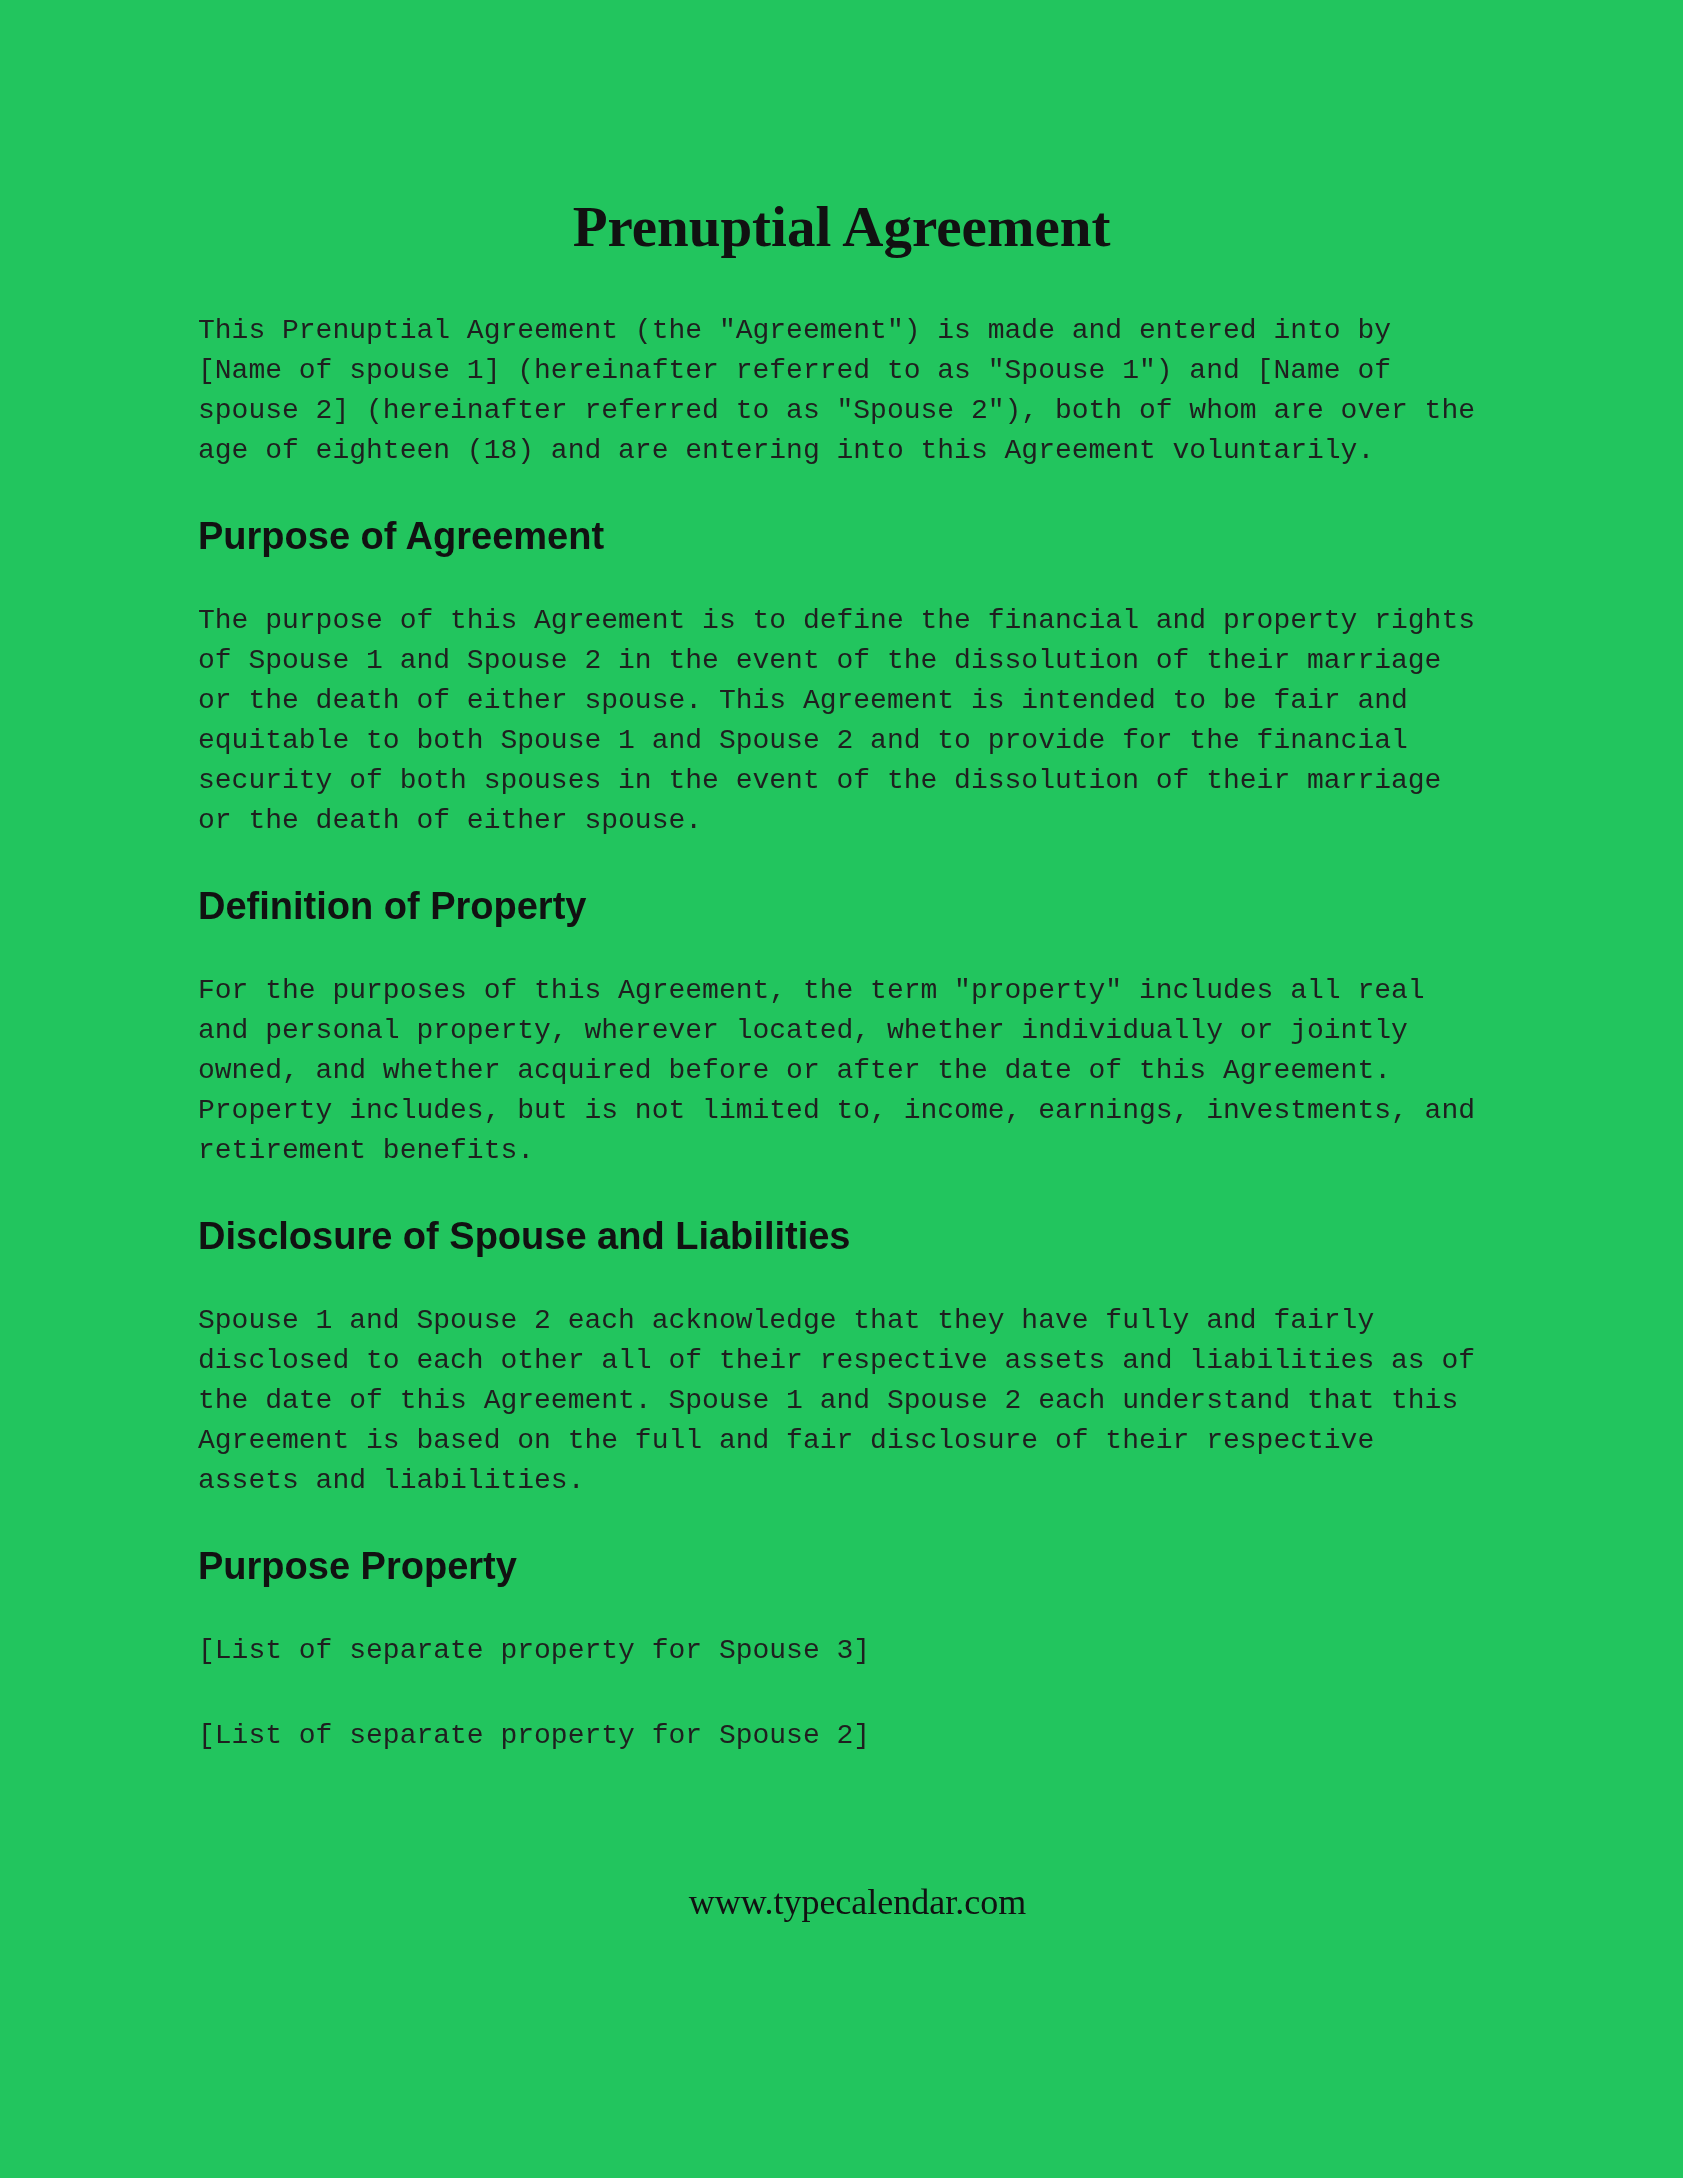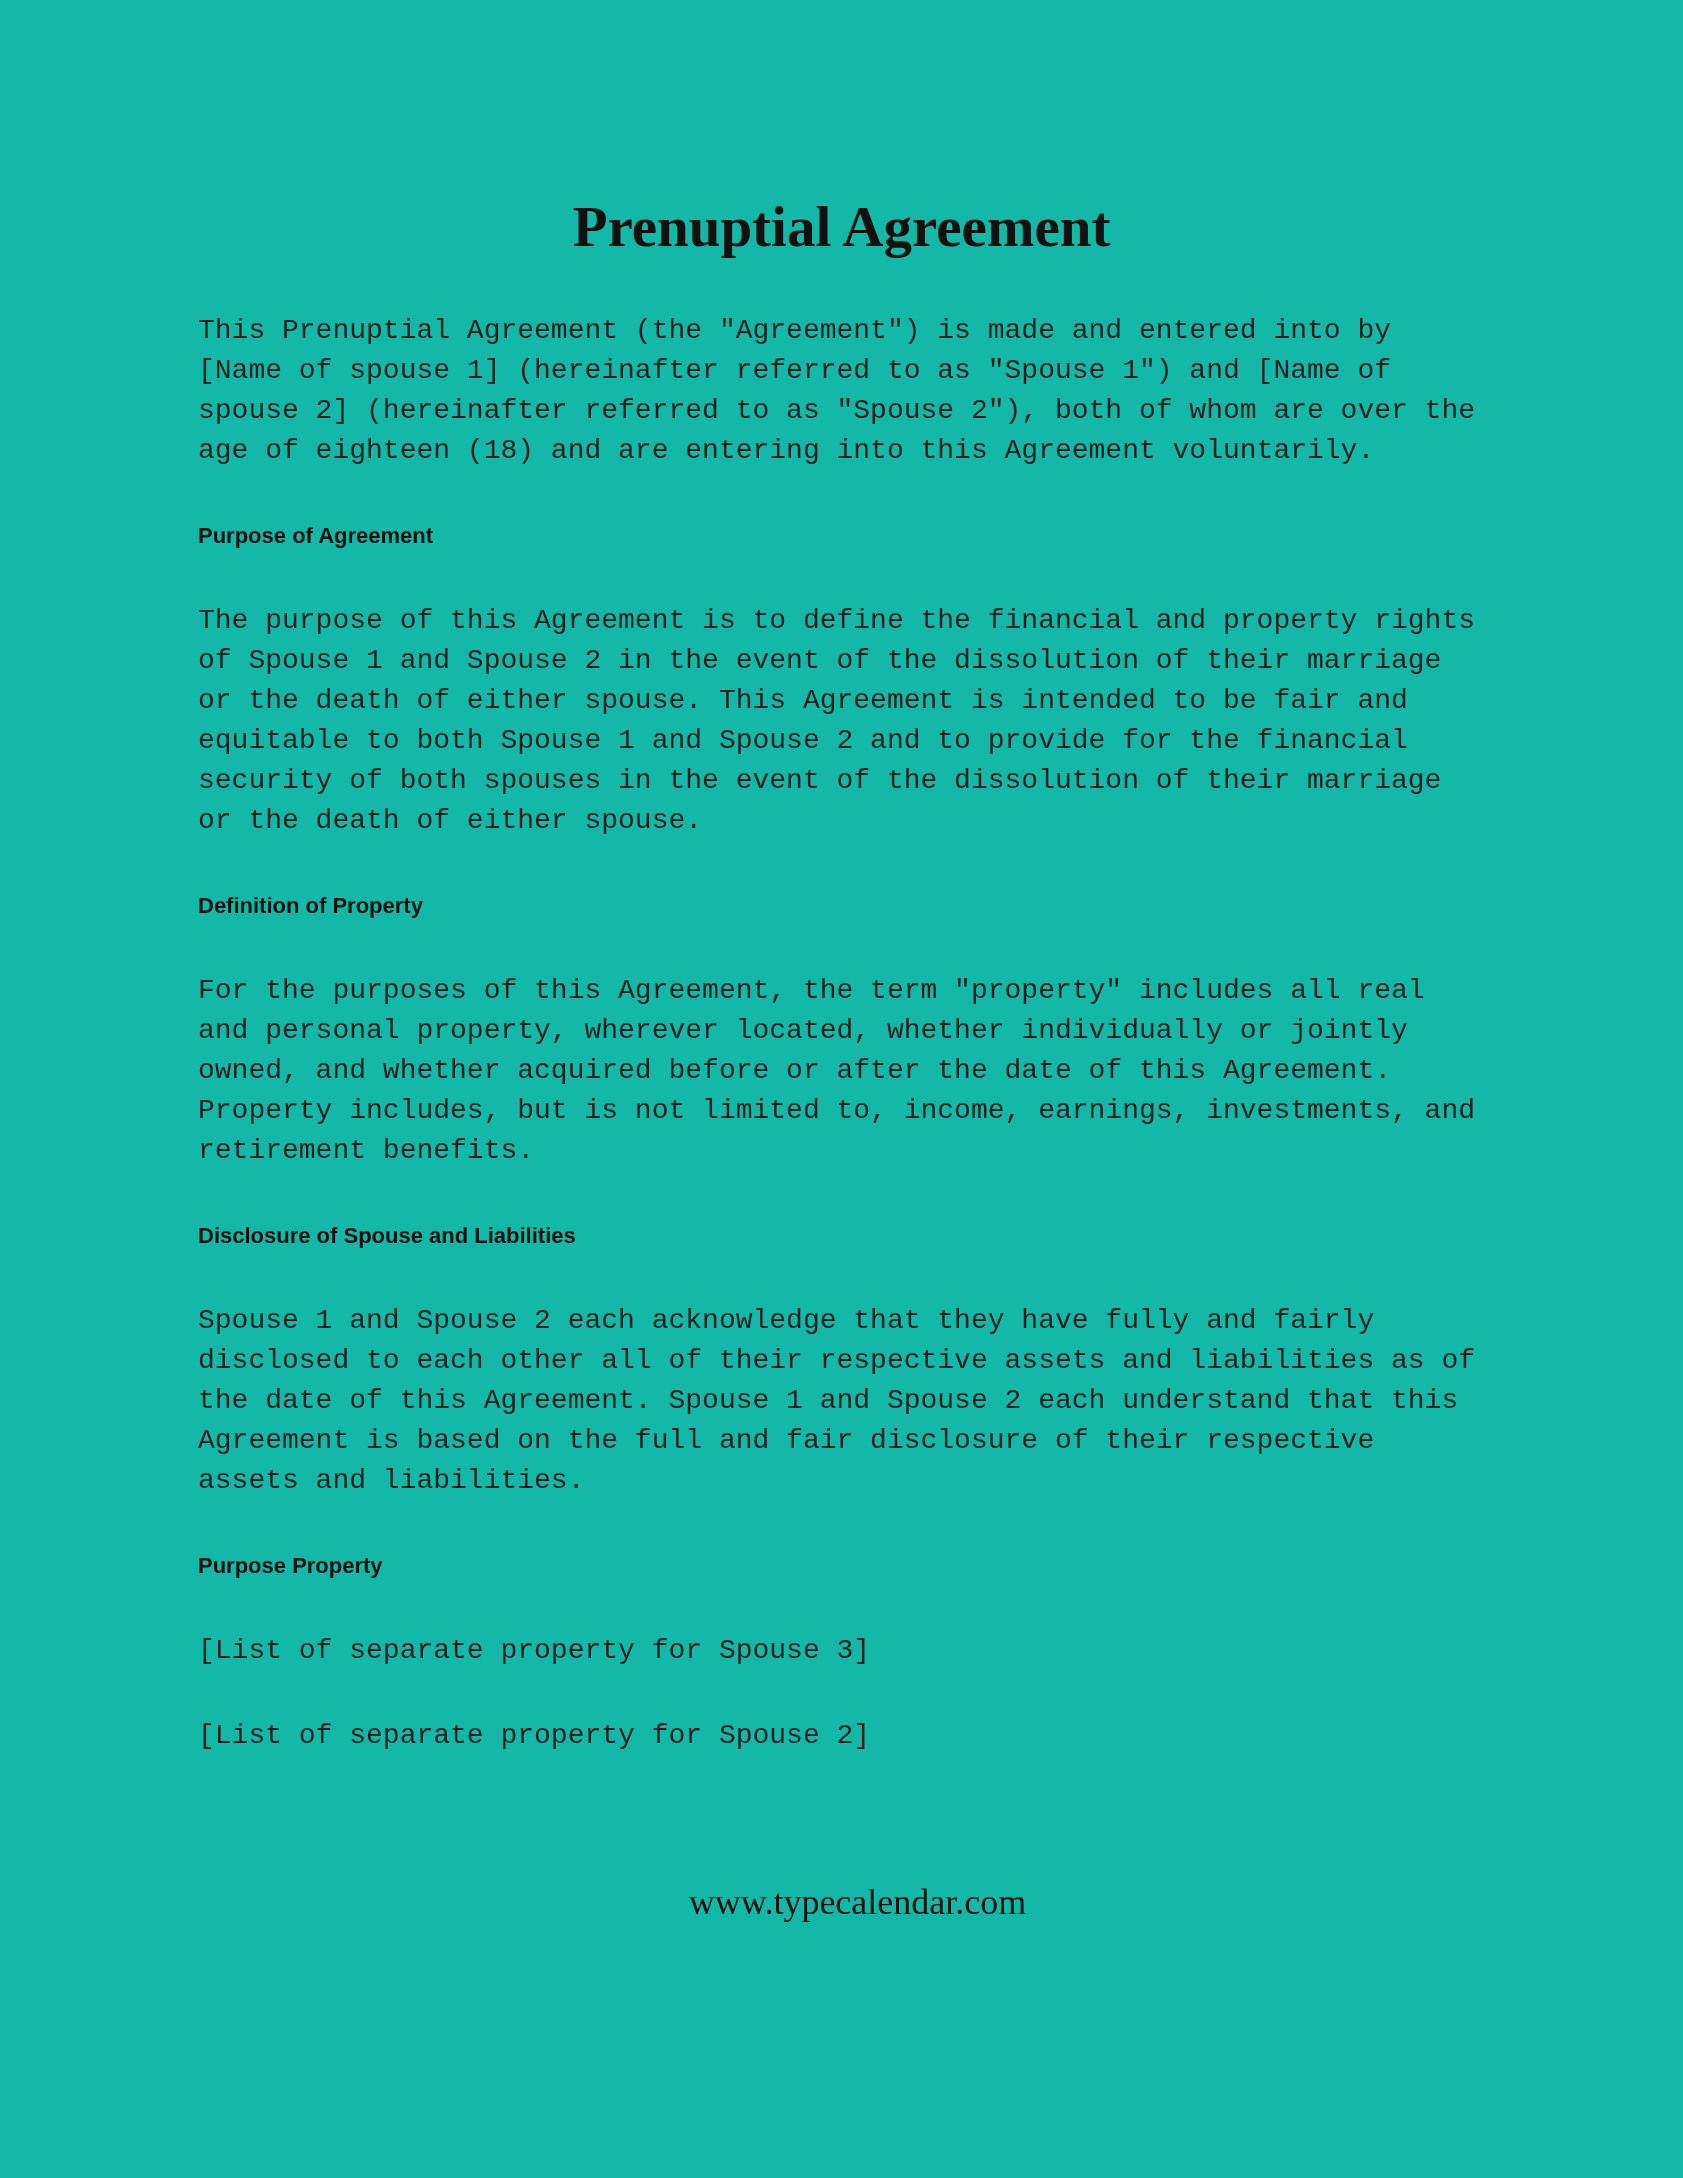--- a/index.html
+++ b/index.html
@@ -4,21 +4,21 @@
 <style>
   html, body {
     margin: 0;
     padding: 0;
     background: #ffffff;
   }
   .page {
     position: relative;
     width: 1683px;
     height: 2178px;
-    background: #14b8a6;
+    background: #22c55e;
     overflow: hidden;
     font-family: "Liberation Sans", sans-serif;
     color: #1f1f1f;
   }
   .content {
     padding: 192px 198px 0 198px;
     width: 1287px;
   }
   h1.doc-title {
     font-family: "Liberation Serif", serif;
@@ -29,21 +29,21 @@
     color: #111111;
     margin: 0 0 50px 0;
   }
   p.body-text {
     font-size: 28px;
     line-height: 40px;
     margin: 0 0 45px 0;
     font-family: Liberation Mono, monospace;
   }
   h2.section-heading {
-    font-size: 22px;
+    font-size: 38px;
     line-height: 40px;
     font-weight: 700;
     color: #111111;
     margin: 0 0 45px 0;
   }
   .footer {
     position: absolute;
     top: 1881px;
     left: 16px;
     width: 1683px;

